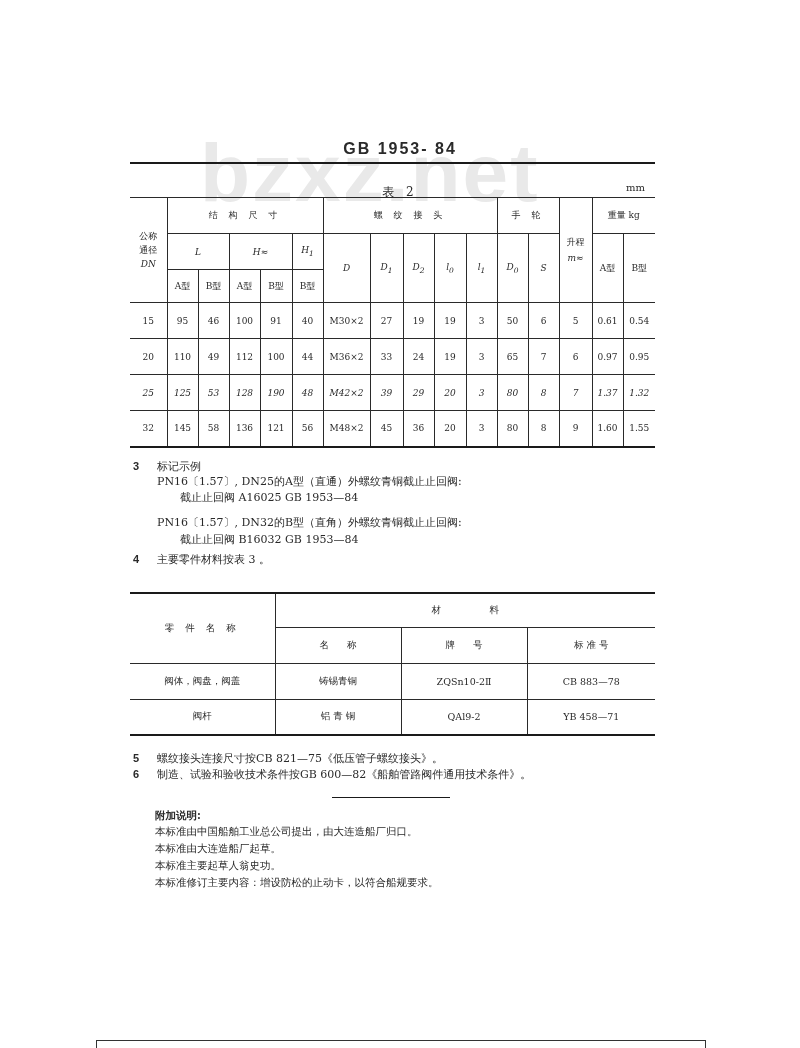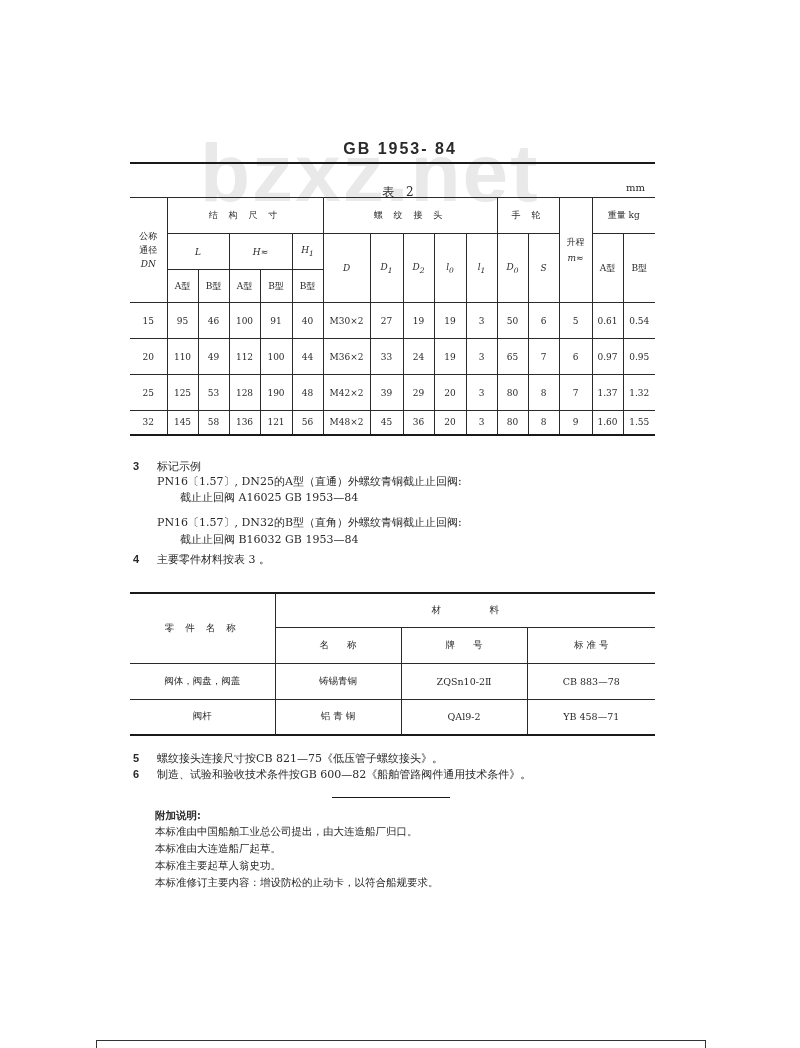--- a/index.html
+++ b/index.html
@@ -159,39 +159,39 @@
           <td>33</td>
           <td>24</td>
           <td>19</td>
           <td>3</td>
           <td>65</td>
           <td>7</td>
           <td>6</td>
           <td>0.97</td>
           <td>0.95</td>
     </tr>
-    <tr style="height:36px;">
+    <tr style="height:36px;font-style:italic;">
       <td>25</td>
           <td>125</td>
           <td>53</td>
           <td>128</td>
           <td>190</td>
           <td>48</td>
           <td>M42×2</td>
           <td>39</td>
           <td>29</td>
           <td>20</td>
           <td>3</td>
           <td>80</td>
           <td>8</td>
           <td>7</td>
           <td>1.37</td>
           <td>1.32</td>
     </tr>
-    <tr class="last" style="height:24px;margin-top:12px;">
+    <tr class="last" style="height:36px;margin-top:12px;">
       <td>32</td>
           <td>145</td>
           <td>58</td>
           <td>136</td>
           <td>121</td>
           <td>56</td>
           <td>M48×2</td>
           <td>45</td>
           <td>36</td>
           <td>20</td>

